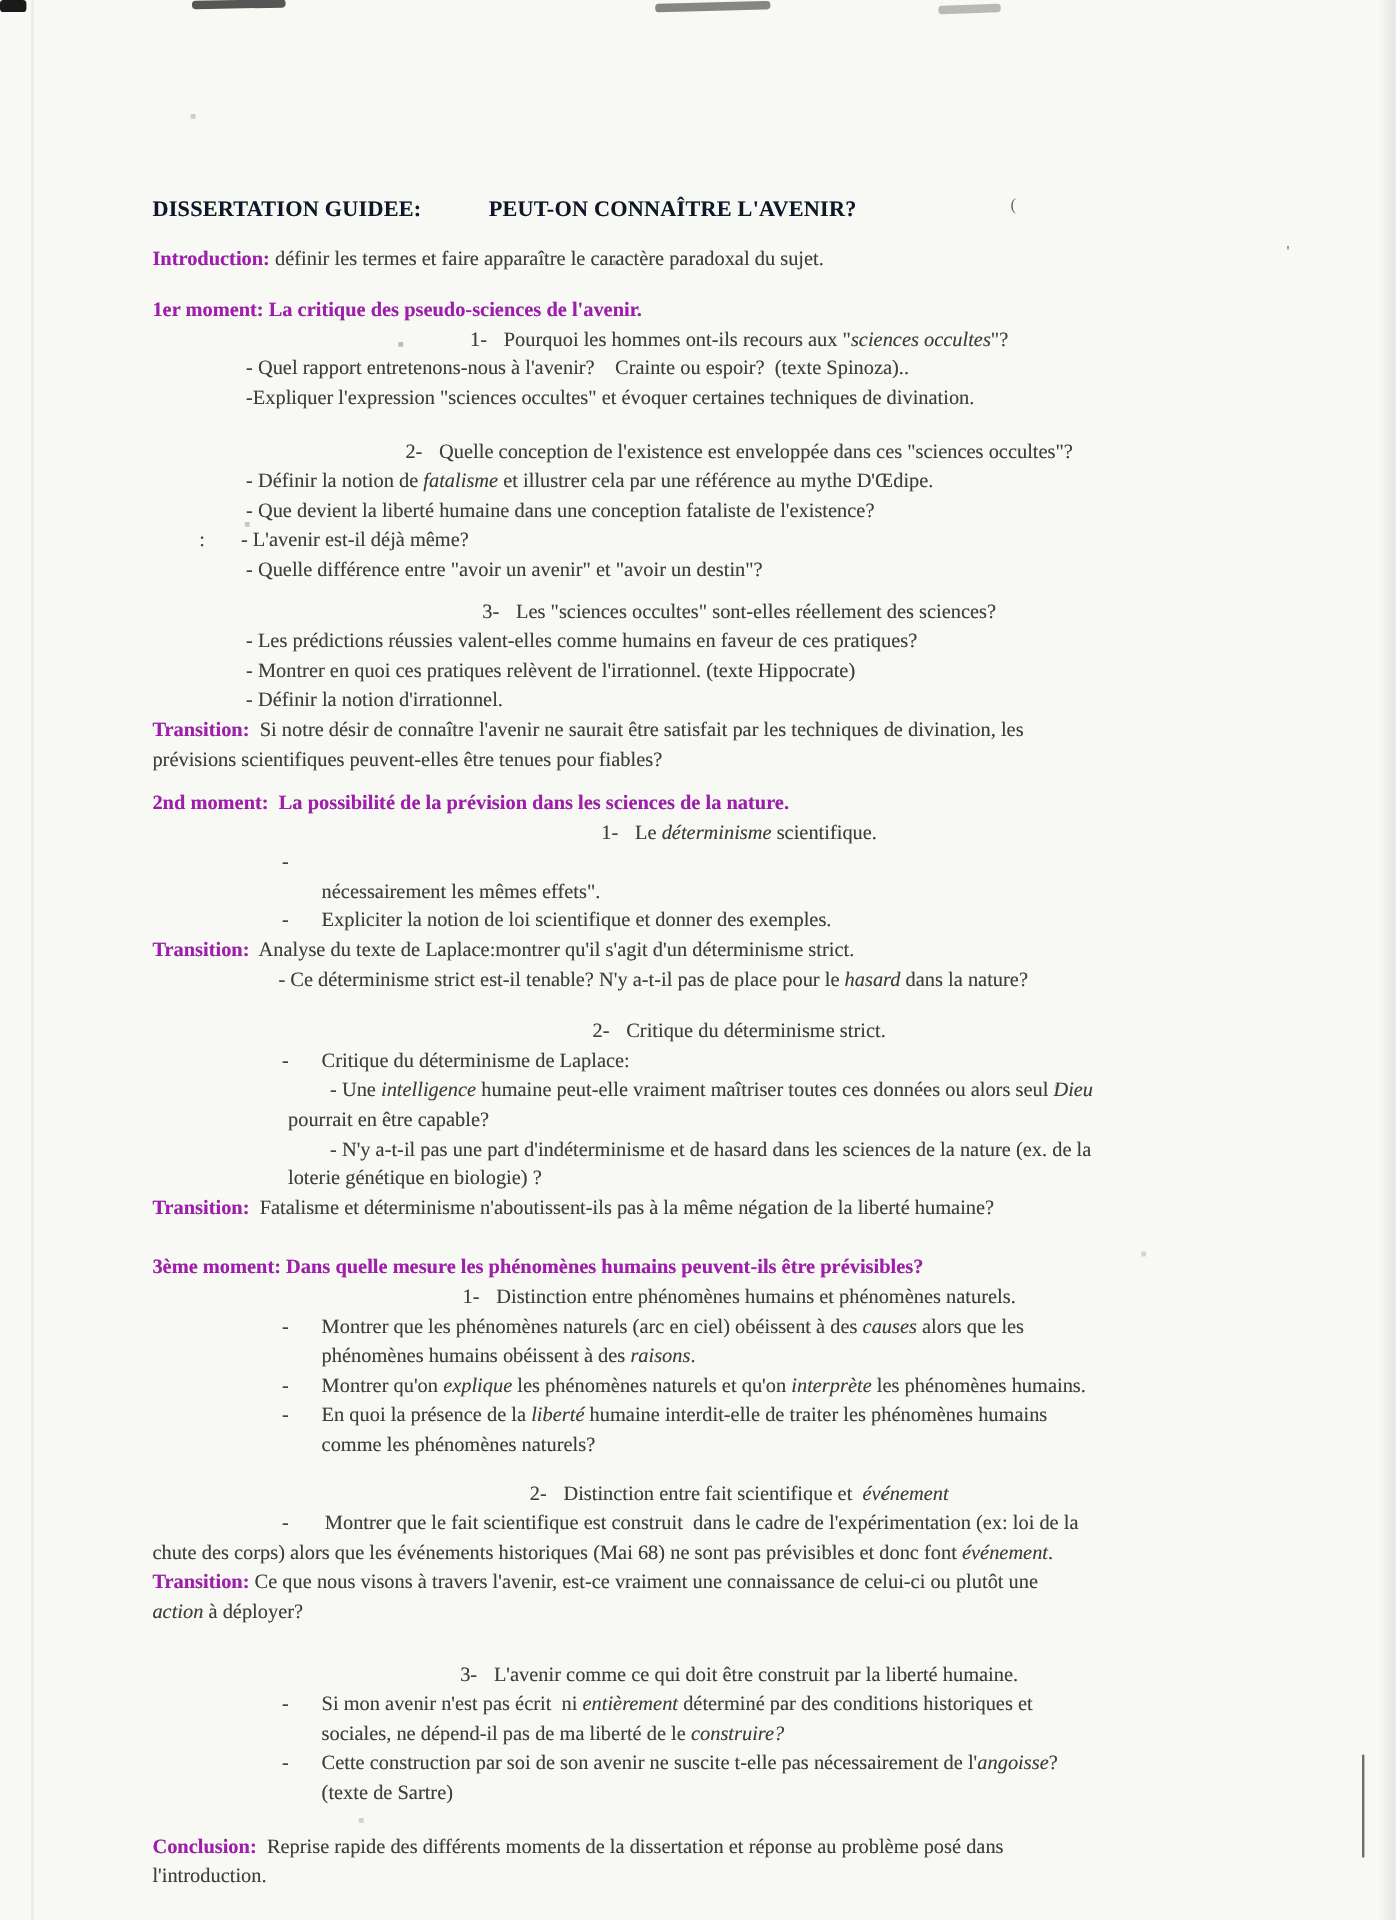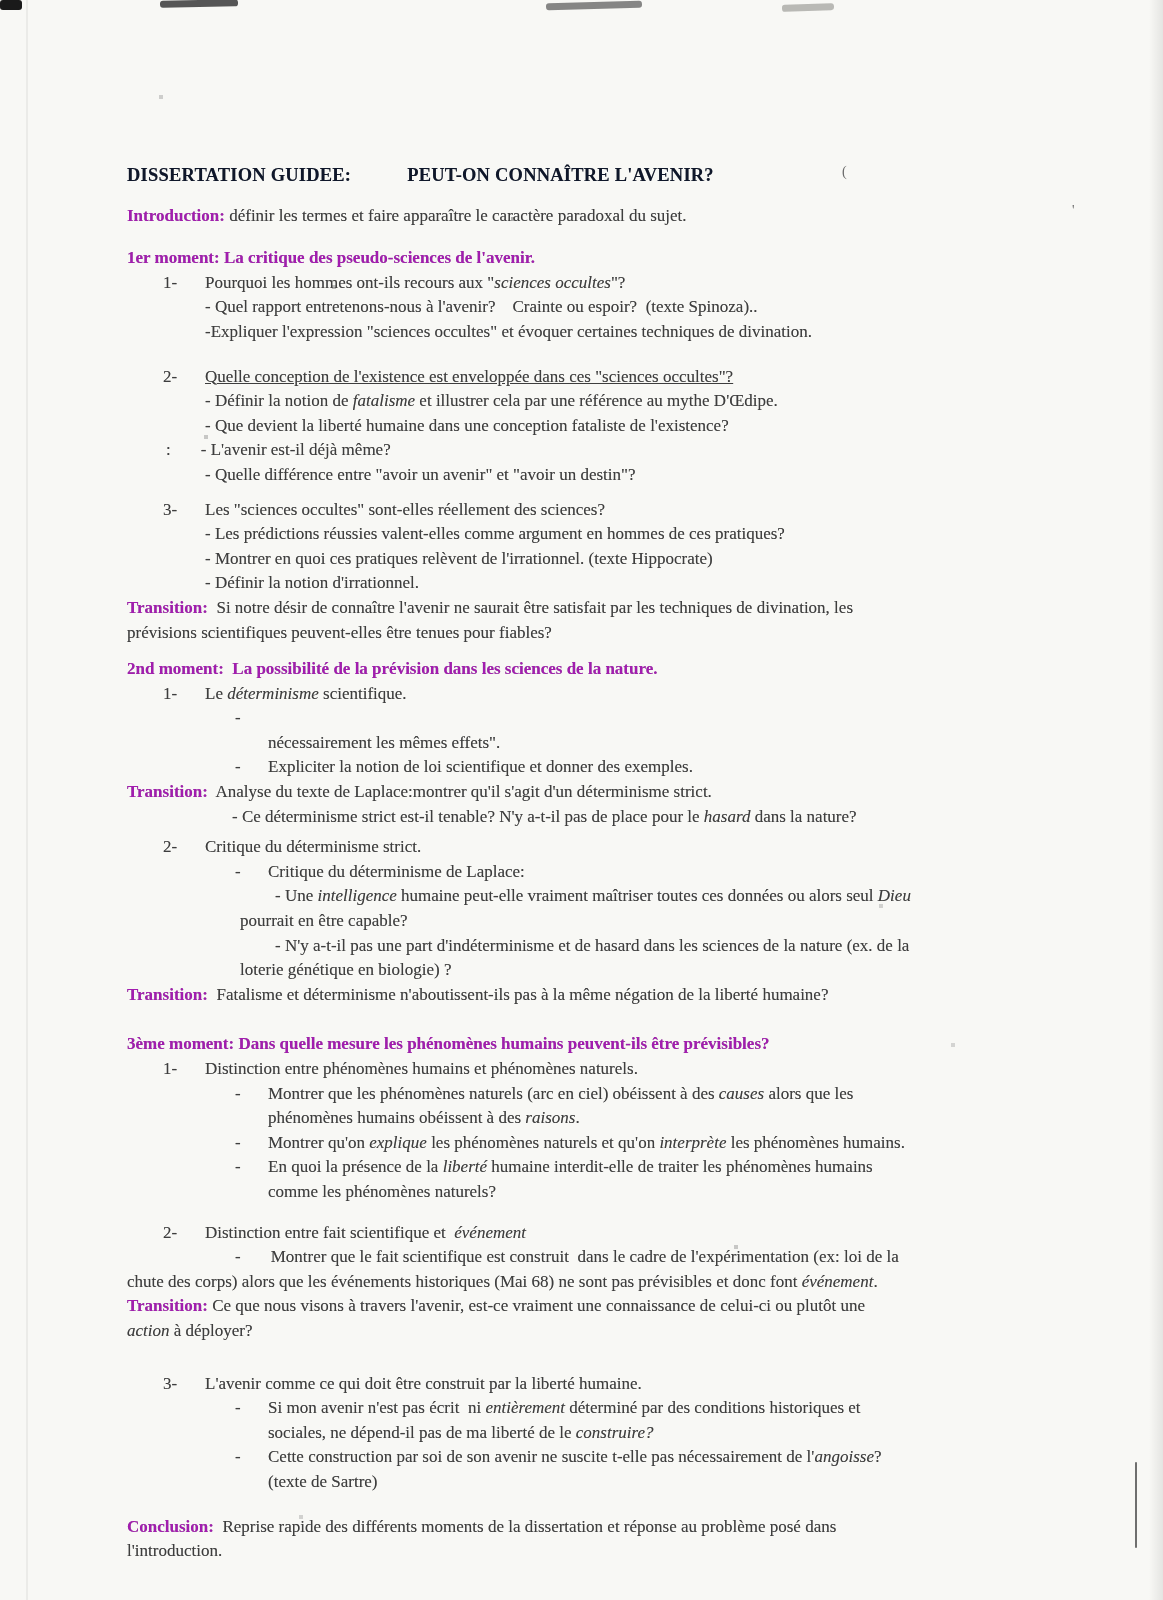--- a/index.html
+++ b/index.html
@@ -13,21 +13,21 @@
     position:absolute;left:127px;top:163px;width:928px;
     font-size:17px;line-height:24.6px;
     text-shadow:0 0 .5px rgba(62,62,62,.45);
   }
   .title-row{white-space:nowrap;font-weight:bold;font-size:18.5px;color:#0f172a;letter-spacing:.2px;}
   .title-spacer{display:inline-block;width:56px;}
   .para{white-space:pre-wrap;}
   .b{font-weight:bold;color:#a21caf;}
   .i{font-style:italic;}
   .flush{padding-left:0;}
-  .item{padding-left:36px;}
+  .item{padding-left:36px;text-align:center;}
   .num{display:inline-block;width:42px;}
   .dash1{padding-left:78px;}
   .dash1m{padding-left:39px;}
   .hgap{display:inline-block;width:30px;}
   .bullet{position:relative;padding-left:141px;}
   .bullet > .dash{position:absolute;left:108px;top:0;}
   .dash2{padding-left:113px;text-indent:35px;}
   .dash2a{padding-left:105px;}
   .hang{padding-left:0;text-indent:108px;}
   
@@ -69,37 +69,37 @@
   <div class="content">
     <div class="title-row">
       <span>DISSERTATION GUIDEE:</span><span class="title-spacer"></span><span>PEUT-ON CONNAÎTRE L'AVENIR?</span>
     </div>
     <div id="doc-body">
         <div class="para flush" style="margin-top: 16px;"><span class="b">Introduction:</span><span> définir les termes et faire apparaître le caractère paradoxal du sujet.</span></div>
         <div class="para flush" style="margin-top: 18px;"><span class="b">1er moment: La critique des pseudo-sciences de l'avenir.</span></div>
         <div class="para item"><span class="num">1-</span><span>Pourquoi les hommes ont-ils recours aux "</span><span class="i">sciences occultes</span><span>"?</span></div>
         <div class="para dash1"><span>- Quel rapport entretenons-nous à l'avenir?    Crainte ou espoir?  (texte Spinoza)..</span></div>
         <div class="para dash1"><span>-Expliquer l'expression "sciences occultes" et évoquer certaines techniques de divination.</span></div>
-        <div class="para item" style="margin-top: 20px; text-decoration: underline;"><span class="num">2-</span><span>Quelle conception de l'existence est enveloppée dans ces "sciences occultes"?</span></div>
+        <div class="para item" style="margin-top: 20px;"><span class="num">2-</span><span>Quelle conception de l'existence est enveloppée dans ces "sciences occultes"?</span></div>
         <div class="para dash1"><span>- Définir la notion de </span><span class="i">fatalisme</span><span> et illustrer cela par une référence au mythe D'Œdipe.</span></div>
         <div class="para dash1"><span>- Que devient la liberté humaine dans une conception fataliste de l'existence?</span></div>
         <div class="para dash1m"><span>:</span><span class="hgap"></span><span>- L'avenir est-il déjà même?</span></div>
         <div class="para dash1"><span>- Quelle différence entre "avoir un avenir" et "avoir un destin"?</span></div>
         <div class="para item" style="margin-top: 10px;"><span class="num">3-</span><span>Les "sciences occultes" sont-elles réellement des sciences?</span></div>
-        <div class="para dash1"><span>- Les prédictions réussies valent-elles comme argument en hommes de ces pratiques?</span></div>
+        <div class="para dash1"><span>- Les prédictions réussies valent-elles comme humains en faveur de ces pratiques?</span></div>
         <div class="para dash1"><span>- Montrer en quoi ces pratiques relèvent de l'irrationnel. (texte Hippocrate)</span></div>
         <div class="para dash1"><span>- Définir la notion d'irrationnel.</span></div>
         <div class="para flush"><span class="b">Transition:</span><span>  Si notre désir de connaître l'avenir ne saurait être satisfait par les techniques de divination, les</span><br><span>prévisions scientifiques peuvent-elles être tenues pour fiables?</span></div>
         <div class="para flush" style="margin-top: 12px;"><span class="b">2nd moment:  La possibilité de la prévision dans les sciences de la nature.</span></div>
         <div class="para item"><span class="num">1-</span><span>Le </span><span class="i">déterminisme</span><span> scientifique.</span></div>
         <div class="para bullet"><span class="dash">-</span><br><span>nécessairement les mêmes effets".</span></div>
         <div class="para bullet"><span class="dash">-</span><span>Expliciter la notion de loi scientifique et donner des exemples.</span></div>
         <div class="para flush"><span class="b">Transition:</span><span>  Analyse du texte de Laplace:montrer qu'il s'agit d'un déterminisme strict.</span></div>
         <div class="para dash2a"><span>- Ce déterminisme strict est-il tenable? N'y a-t-il pas de place pour le </span><span class="i">hasard</span><span> dans la nature?</span></div>
-        <div class="para item" style="margin-top: 6px;"><span class="num">2-</span><span>Critique du déterminisme strict.</span></div>
+        <div class="para item" style="margin-top: 18px;"><span class="num">2-</span><span>Critique du déterminisme strict.</span></div>
         <div class="para bullet"><span class="dash">-</span><span>Critique du déterminisme de Laplace:</span></div>
         <div class="para dash2"><span>- Une </span><span class="i">intelligence</span><span> humaine peut-elle vraiment maîtriser toutes ces données ou alors seul </span><span class="i">Dieu</span><br><span>pourrait en être capable?</span></div>
         <div class="para dash2"><span>- N'y a-t-il pas une part d'indéterminisme et de hasard dans les sciences de la nature (ex. de la</span><br><span>loterie génétique en biologie) ?</span></div>
         <div class="para flush"><span class="b">Transition:</span><span>  Fatalisme et déterminisme n'aboutissent-ils pas à la même négation de la liberté humaine?</span></div>
         <div class="para flush" style="margin-top: 25px;"><span class="b">3ème moment: Dans quelle mesure les phénomènes humains peuvent-ils être prévisibles?</span></div>
         <div class="para item"><span class="num">1-</span><span>Distinction entre phénomènes humains et phénomènes naturels.</span></div>
         <div class="para bullet"><span class="dash">-</span><span>Montrer que les phénomènes naturels (arc en ciel) obéissent à des </span><span class="i">causes</span><span> alors que les</span><br><span>phénomènes humains obéissent à des </span><span class="i">raisons</span><span>.</span></div>
         <div class="para bullet"><span class="dash">-</span><span>Montrer qu'on </span><span class="i">explique</span><span> les phénomènes naturels et qu'on </span><span class="i">interprète</span><span> les phénomènes humains.</span></div>
         <div class="para bullet"><span class="dash">-</span><span>En quoi la présence de la </span><span class="i">liberté</span><span> humaine interdit-elle de traiter les phénomènes humains</span><br><span>comme les phénomènes naturels?</span></div>
         <div class="para item" style="margin-top: 16px;"><span class="num">2-</span><span>Distinction entre fait scientifique et  </span><span class="i">événement</span></div>

